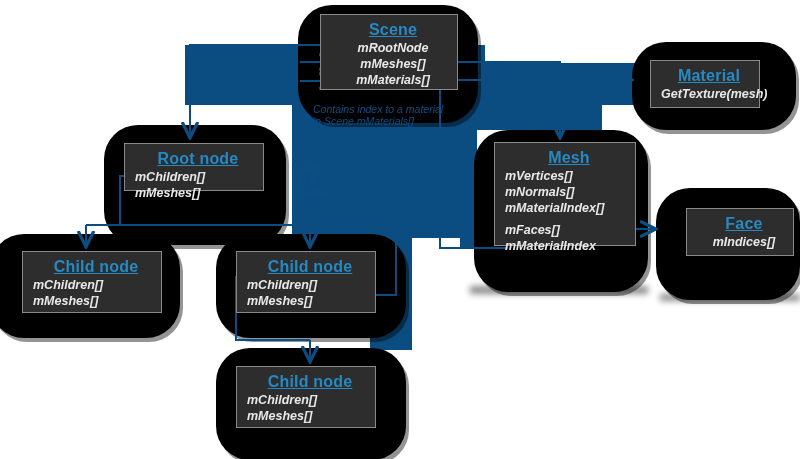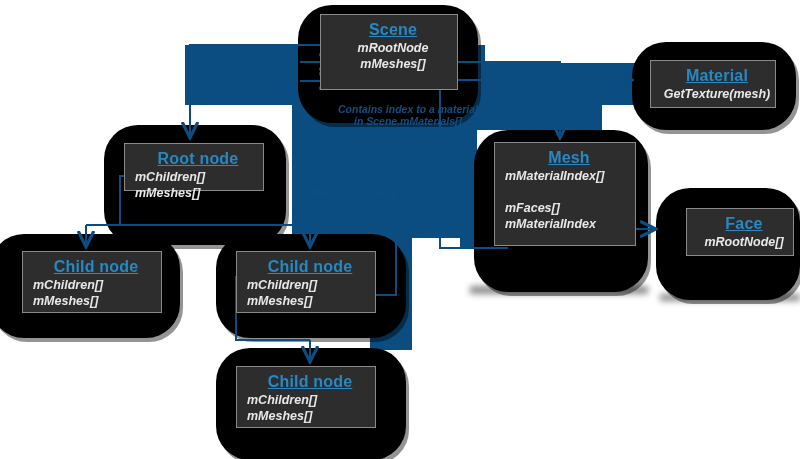--- a/index.html
+++ b/index.html
@@ -20,22 +20,22 @@
         text-decoration:underline;font-size:16px;line-height:20px;
         letter-spacing:.2px;white-space:nowrap;}
   .card .field{color:#e8e8e8;font-style:italic;font-weight:bold;
         font-size:12.5px;line-height:16px;white-space:nowrap;text-align:left;}
   .card.center .field{text-align:center;}
 
   
   #wires{position:absolute;left:0;top:0;width:800px;height:459px;}
 
   
-  .note{position:absolute;color:#0e4f86;font-style:italic;font-weight:bold;
-        font-size:10.5px;line-height:11.5px;white-space:pre-line;text-align:center;}
+  .note{position:absolute;color:#0e4f86;font-style:italic;font-weight:normal;
+        font-size:10.5px;line-height:11.5px;white-space:pre-line;}
   .note.faded{color:#15508a;opacity:.55;font-size:10px;line-height:12px;}
 
   
   .soft-shadow{position:absolute;background:rgba(0,0,0,0.45);filter:blur(3px);}
 </style>
 </head>
 <body>
 
 <div id="stage">
 
@@ -94,43 +94,46 @@
       <path d="M340,295 L396,295 L396,190"></path>
 
       <path d="M152,176 L160,176"></path>
     </g>
   </svg>
 
   <div class="card center" style="left:320px;top:14px;width:138px;height:76px;">
     <div class="title">Scene</div>
     <div class="field">mRootNode</div>
     <div class="field">mMeshes[]</div>
+    <div class="field">mMaterials[]</div>
   </div>
 
-  <div class="card center" style="left:650px;top:60px;width:126px;height:48px;">
+  <div class="card center" style="left:650px;top:60px;width:110px;height:48px;">
     <div class="title">Material</div>
     <div class="field">GetTexture(mesh)</div>
   </div>
 
   <div class="card" style="left:124px;top:143px;width:140px;height:48px;">
     <div class="title">Root node</div>
     <div class="field">mChildren[]</div>
     <div class="field">mMeshes[]</div>
   </div>
 
   <div class="card" style="left:494px;top:142px;width:142px;height:104px;">
     <div class="title" style="text-align:center;">Mesh</div>
+    <div class="field">mVertices[]</div>
+    <div class="field">mNormals[]</div>
     <div class="field">mMaterialIndex[]</div>
-    <div class="field" style="margin-top:16px;">mFaces[]</div>
+    <div class="field" style="margin-top:6px;">mFaces[]</div>
     <div class="field" style="margin-top:0;">mMaterialIndex</div>
   </div>
 
   <div class="card center" style="left:686px;top:208px;width:108px;height:48px;">
     <div class="title">Face</div>
-    <div class="field">mRootNode[]</div>
+    <div class="field">mIndices[]</div>
   </div>
 
   <div class="card" style="left:22px;top:251px;width:140px;height:62px;">
     <div class="title">Child node</div>
     <div class="field">mChildren[]</div>
     <div class="field">mMeshes[]</div>
   </div>
 
   <div class="card" style="left:236px;top:251px;width:140px;height:62px;">
     <div class="title">Child node</div>

